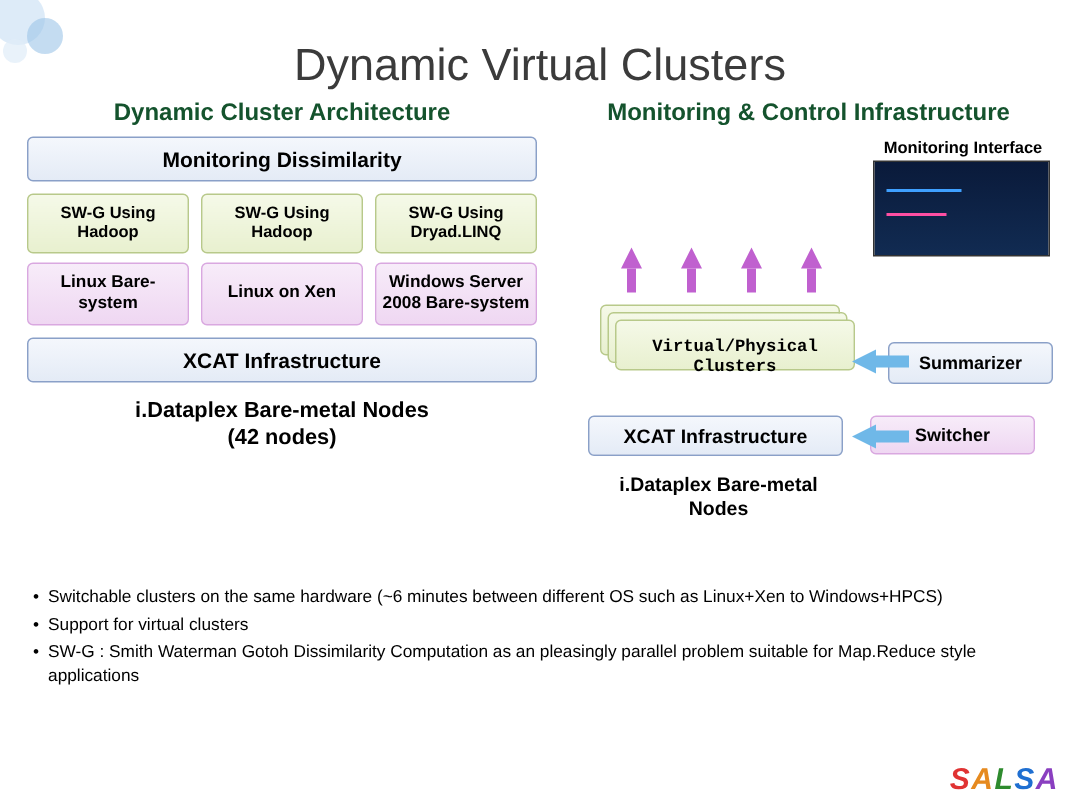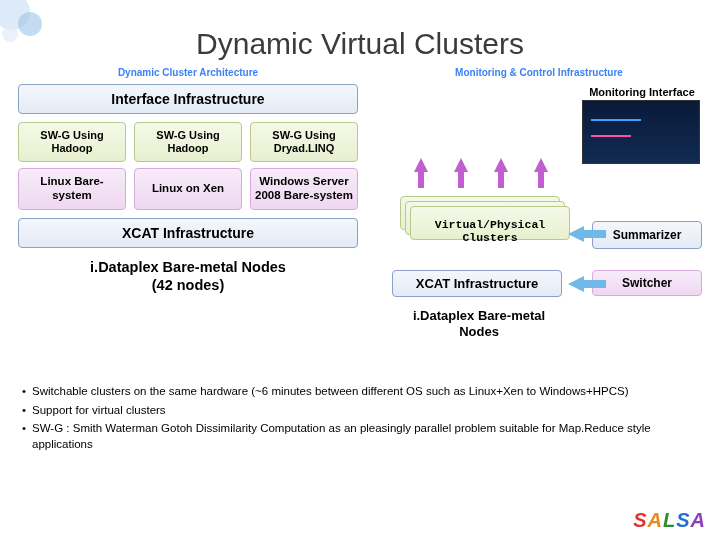--- a/index.html
+++ b/index.html
@@ -26,23 +26,23 @@
     font-weight: 400;
   }
   .cols {
     display: flex;
     padding: 0 18px;
     gap: 18px;
   }
   .col-left { flex: 0 0 340px; }
   .col-right { flex: 1; position: relative; }
   .subheading {
-    font-size: 10px;
-    font-weight: 700;
-    color: #3b82f6;
+    font-size: 16px;
+    font-weight: 700;
+    color: #14532d;
     margin: 2px 0 6px 0;
   }
   .col-left .subheading { text-align: center; }
   .col-right .subheading { text-align: center; margin-bottom: 8px; }
 
   
   .moninfra {
     border: 1.5px solid #8aa0c8;
     border-radius: 4px;
     background: linear-gradient(#f4f7fc,#e4ebf6);
@@ -154,21 +154,21 @@
   }
   .xcat-r {
     position:absolute; top:184px; left:16px;
     width:170px;
     border:1.5px solid #8aa0c8; border-radius:4px;
     background: linear-gradient(#f4f7fc,#e4ebf6);
     text-align:center; font-size:13px; font-weight:700;
     padding:5px 0;
   }
   .switcher {
-    position:absolute; top:184px; right:0;
+    position:absolute; top:184px; right:12px;
     width:110px;
     border:1.5px solid #d9a8e0; border-radius:4px;
     background: linear-gradient(#f7ecf9,#efd7f2);
     text-align:center; font-size:12px; font-weight:700;
     padding:5px 0;
   }
   .bare-r {
     position:absolute; top:222px; left:28px;
     width:150px;
     text-align:center; font-size:13px; font-weight:700;
@@ -224,21 +224,21 @@
   <circle cx="12" cy="12" r="18" fill="#cfe3f5" opacity="0.7"></circle>
   <circle cx="30" cy="24" r="12" fill="#9cc4e8" opacity="0.6"></circle>
   <circle cx="10" cy="34" r="8" fill="#e0edf8" opacity="0.7"></circle>
 </svg>
 
 <div class="title">Dynamic Virtual Clusters</div>
 
 <div class="cols">
   <div class="col-left">
     <div class="subheading">Dynamic Cluster Architecture</div>
-    <div class="moninfra">Interface Infrastructure</div>
+    <div class="moninfra">Monitoring Dissimilarity</div>
     <div class="grid3">
       <div class="swg">SW-G Using Hadoop</div>
       <div class="swg">SW-G Using Hadoop</div>
       <div class="swg">SW-G Using Dryad.LINQ</div>
       <div class="os">Linux Bare-system</div>
       <div class="os">Linux on Xen</div>
       <div class="os">Windows Server 2008 Bare-system</div>
     </div>
     <div class="xcat-l">XCAT Infrastructure</div>
     <div class="bare-l">

